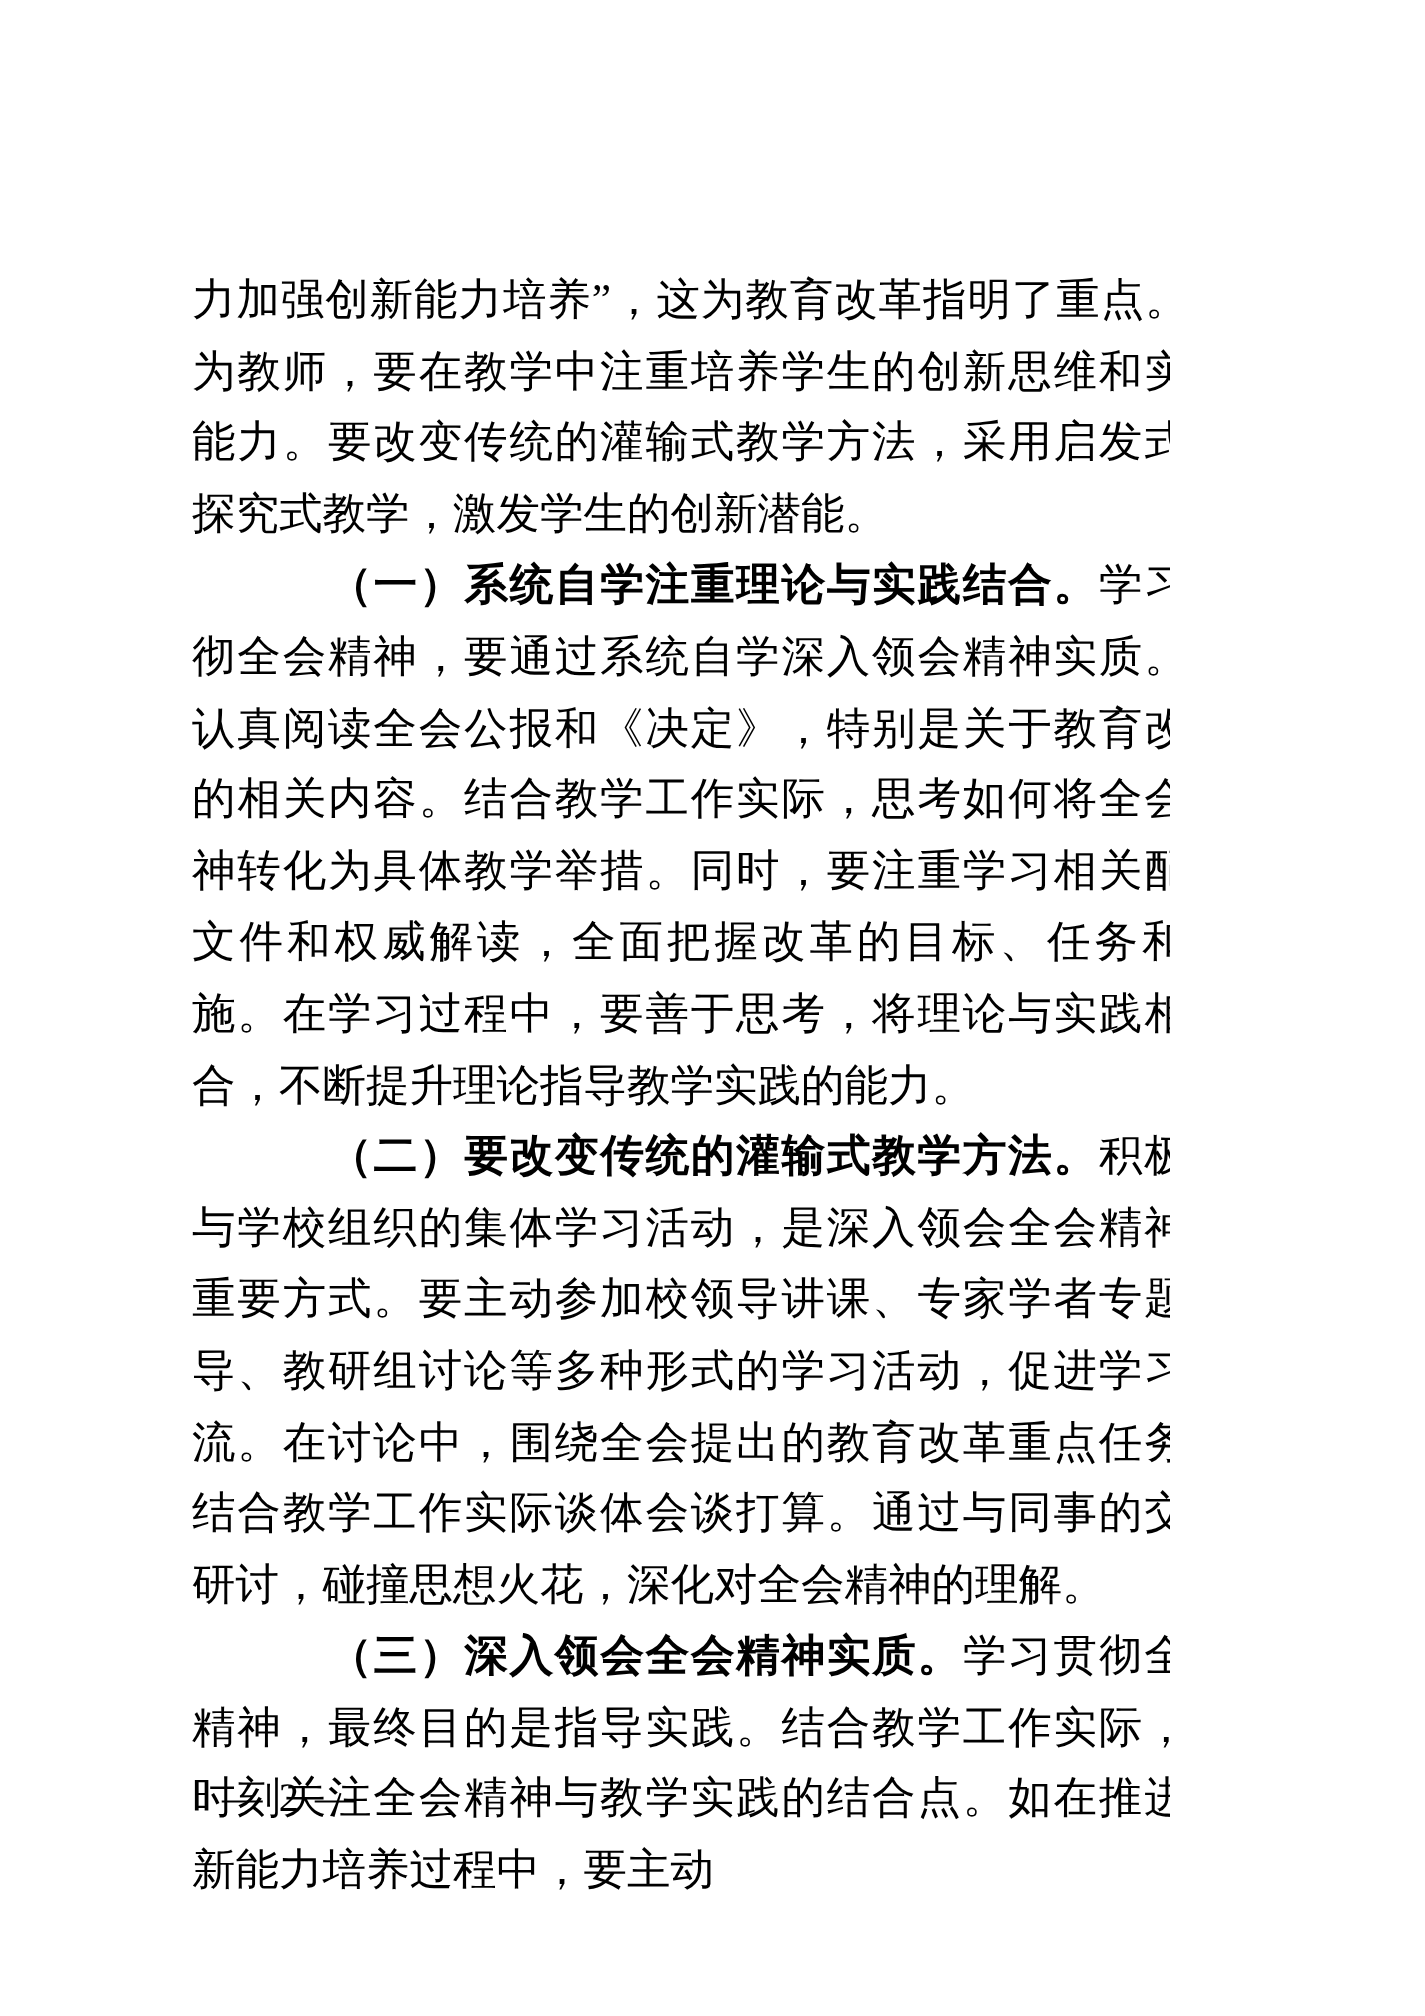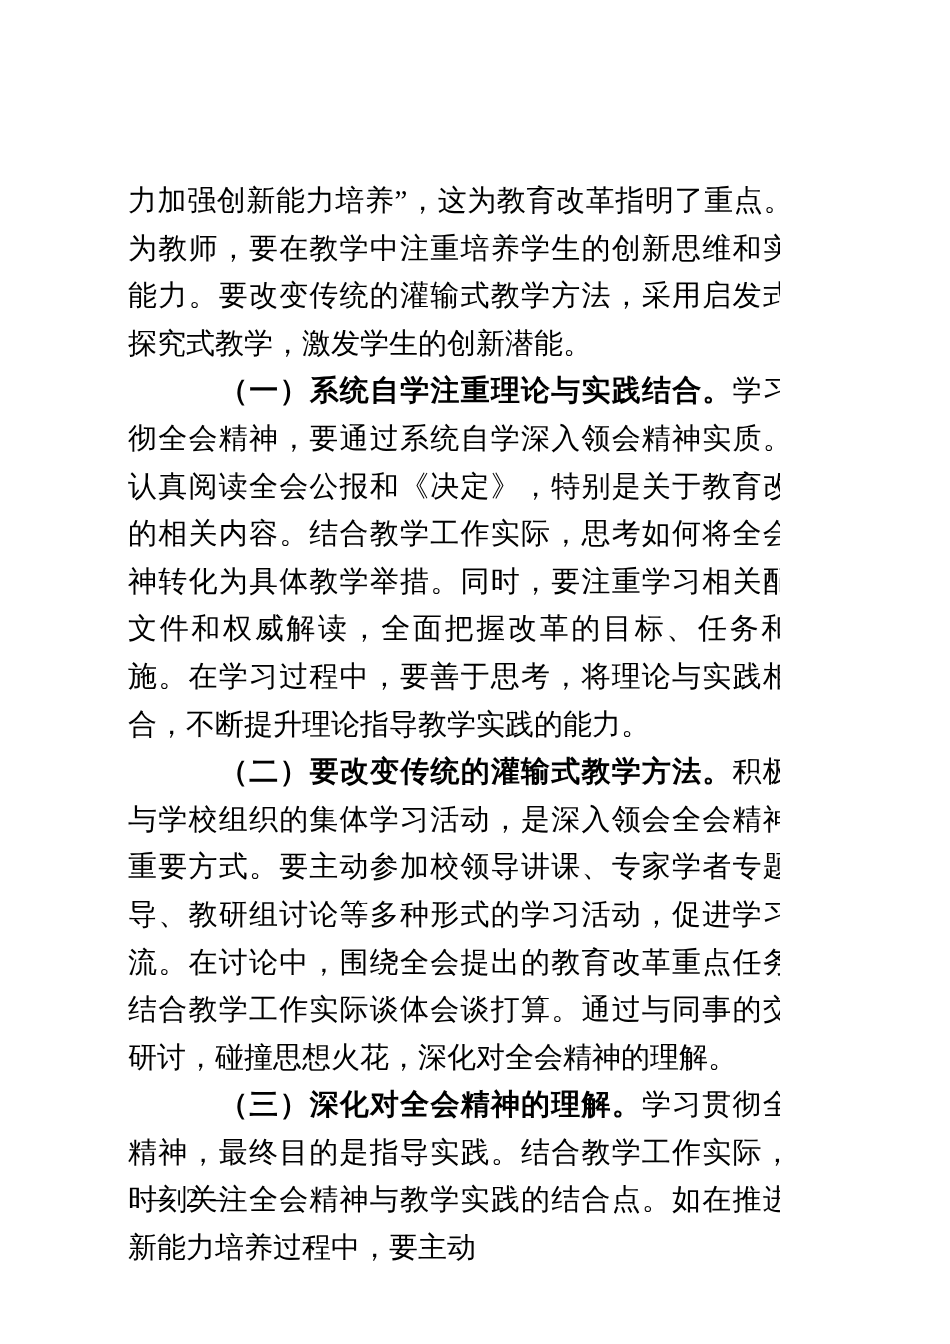--- a/index.html
+++ b/index.html
@@ -52,18 +52,18 @@
 <div class="page">
   <div class="doc-body">
 
     <p class="par">力加强创新能力培养”，这为教育改革指明了重点。作为教师，要在教学中注重培养学生的创新思维和实践能力。要改变传统的灌输式教学方法，采用启发式、探究式教学，激发学生的创新潜能。</p>
 
 
     <p class="par indent"><span class="lead">（一）系统自学注重理论与实践结合。</span><span>学习贯彻全会精神，要通过系统自学深入领会精神实质。要认真阅读全会公报和《决定》，特别是关于教育改革的相关内容。结合教学工作实际，思考如何将全会精神转化为具体教学举措。同时，要注重学习相关配套文件和权威解读，全面把握改革的目标、任务和措施。在学习过程中，要善于思考，将理论与实践相结合，不断提升理论指导教学实践的能力。</span></p>
 
     <p class="par indent"><span class="lead">（二）要改变传统的灌输式教学方法。</span><span>积极参与学校组织的集体学习活动，是深入领会全会精神的重要方式。要主动参加校领导讲课、专家学者专题辅导、教研组讨论等多种形式的学习活动，促进学习交流。在讨论中，围绕全会提出的教育改革重点任务，结合教学工作实际谈体会谈打算。通过与同事的交流研讨，碰撞思想火花，深化对全会精神的理解。</span></p>
 
-    <p class="par indent"><span class="lead">（三）深化对全会精神的理解。</span><span>学习贯彻全会精神，最终目的是指导实践。结合教学工作实际，要时刻关注全会精神与教学实践的结合点。如在推进创新能力培养过程中，要主动</span></p>
+    <p class="par indent"><span class="lead">（三）深入领会全会精神实质。</span><span>学习贯彻全会精神，最终目的是指导实践。结合教学工作实际，要时刻关注全会精神与教学实践的结合点。如在推进创新能力培养过程中，要主动</span></p>
 
   </div>
 
   <div class="page-number">— 2 —</div>
 </div>
 
 </body></html>

